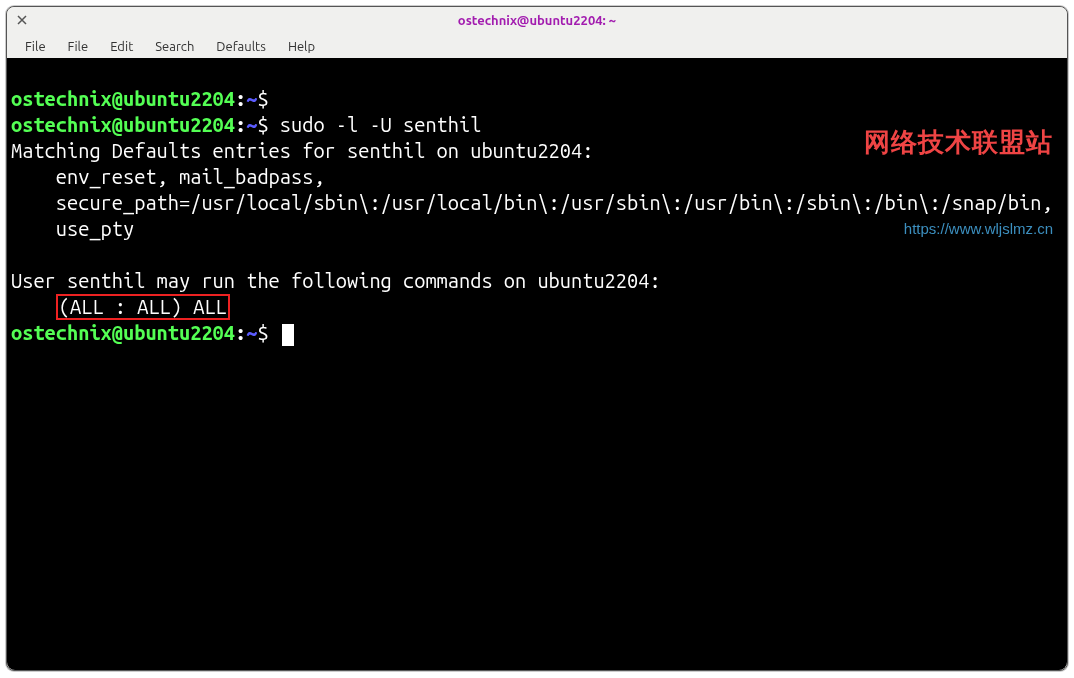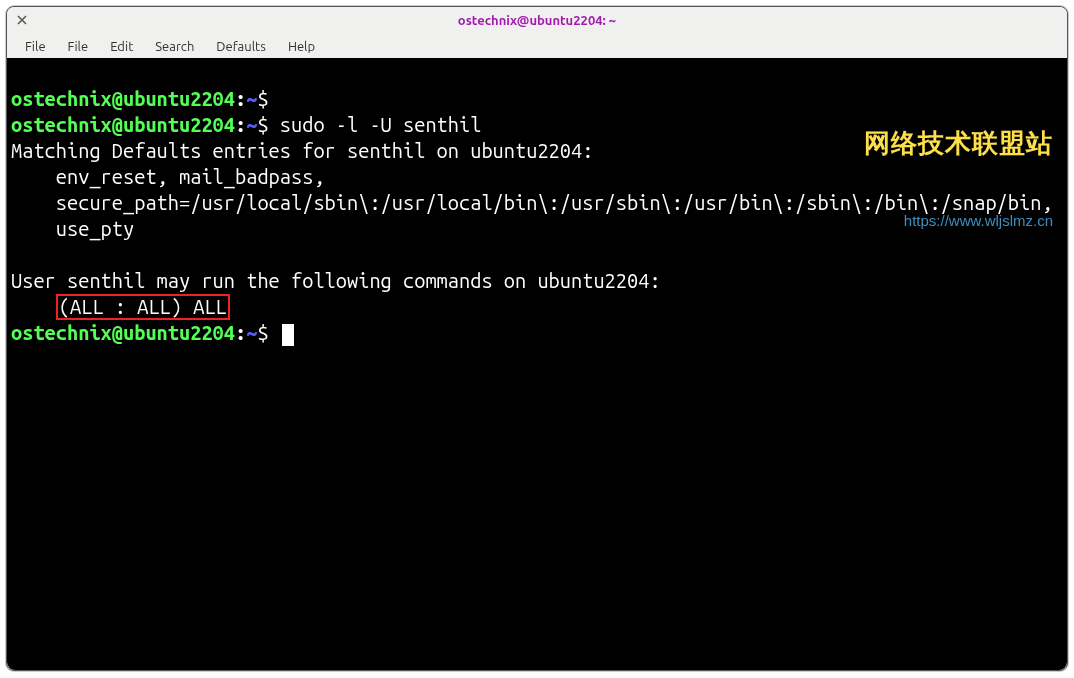--- a/index.html
+++ b/index.html
@@ -89,31 +89,31 @@
     margin-left: 2px;
     transform: translateY(2px);
   }
   .watermark {
     position: absolute;
     top: 20px; right: 14px;
     text-align: right;
     pointer-events: none;
   }
   .watermark .cn {
-    font-family: Liberation Sans, sans-serif;
+    font-family: Liberation Serif, serif;
     font-size: 26px;
     font-weight: 700;
-    color: #fde047;
+    color: #ef4444;
     letter-spacing: 1px;
   }
   .watermark .url {
     font-family: sans-serif;
     font-size: 15px;
     color: #3c8fbf;
-    margin-top: 0;
+    margin-top: 8px;
   }
 </style>
 </head>
 <body>
 
 <div class="window">
   <div class="titlebar">
     <span class="win-close">
       <svg viewBox="0 0 12 12">
           <path d="M2 2 L10 10 M10 2 L2 10" stroke="#555" stroke-width="1.5" fill="none"></path>

